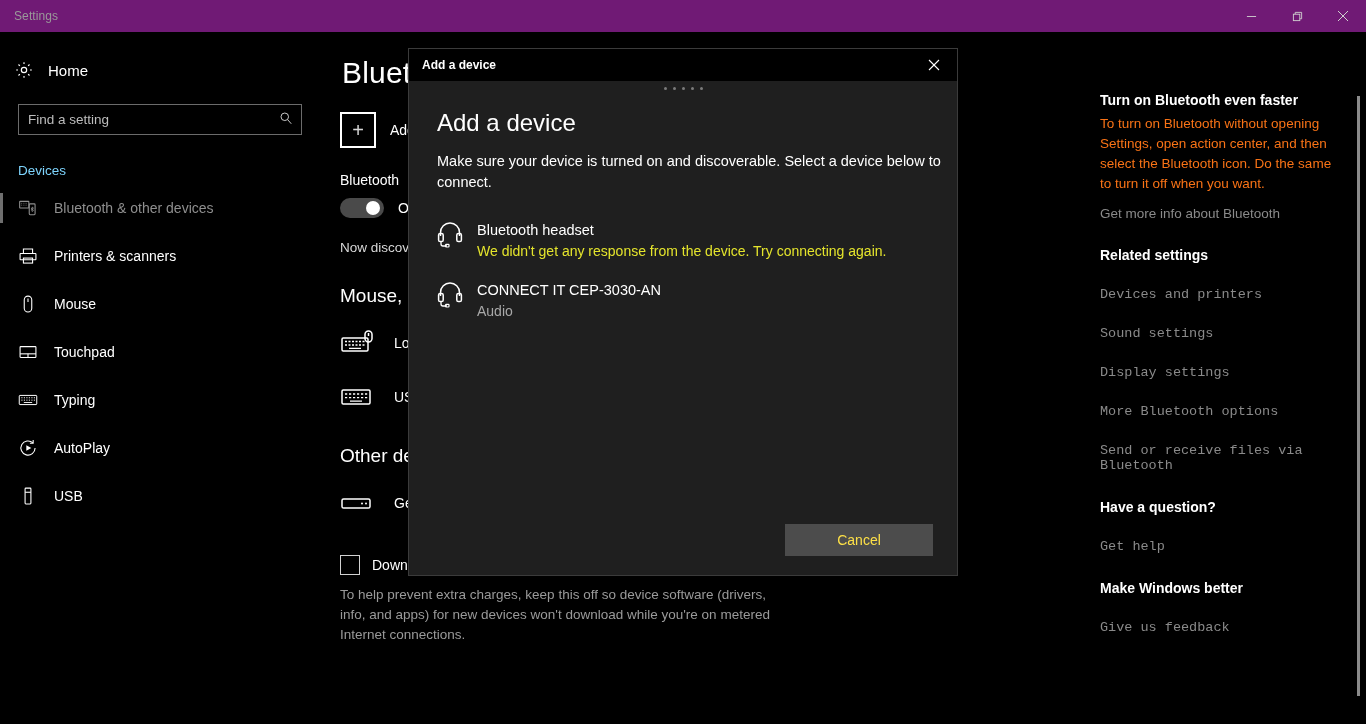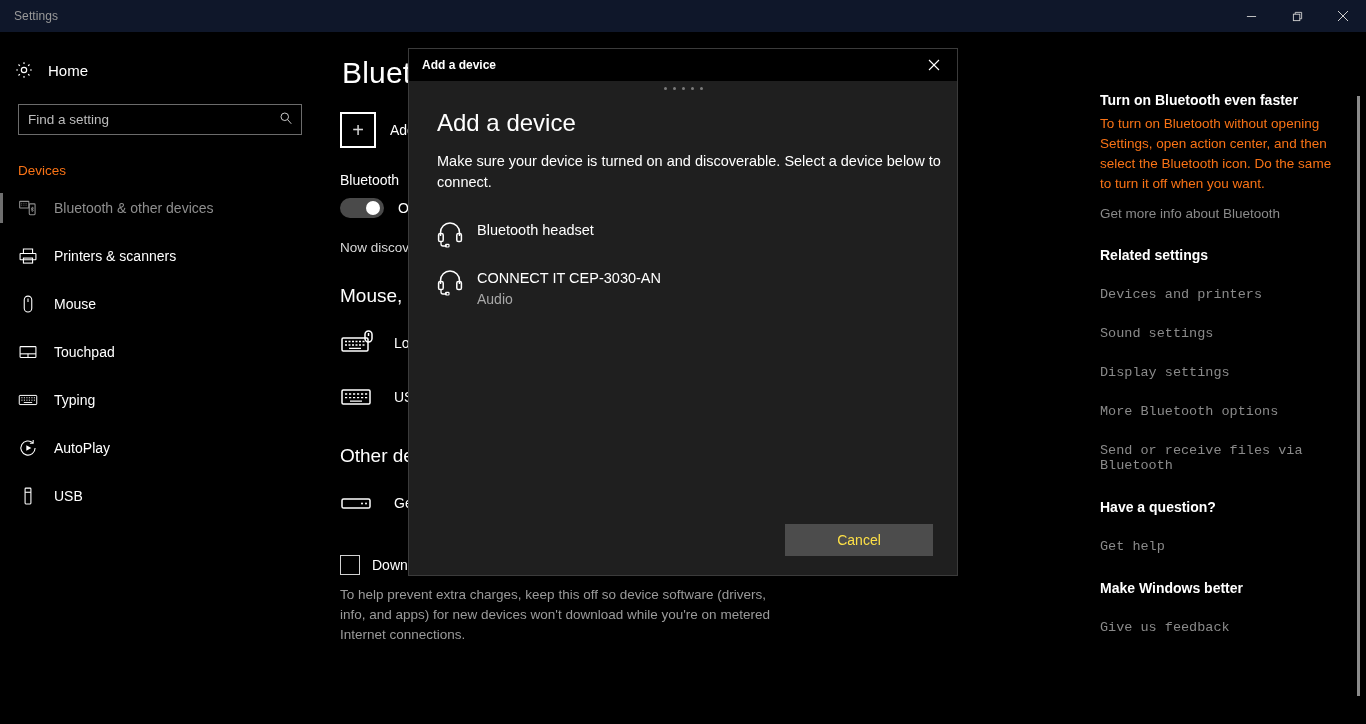--- a/index.html
+++ b/index.html
@@ -14,21 +14,21 @@
     position: relative;
     width: 1366px; height: 724px;
     background: #000000;
     color: #ffffff;
   }
 
   
   .titlebar {
     position: absolute; left: 0; top: 0;
     width: 1366px; height: 32px;
-    background: #0f172a;
+    background: #701a75;
     display: flex; align-items: center;
   }
   .titlebar .app-title {
     font-size: 12px; color: #9a9a9a;
     margin-left: 14px; letter-spacing: .1px;
   }
   .win-buttons {
     position: absolute; right: 0; top: 0;
     height: 32px; display: flex;
   }
@@ -70,21 +70,21 @@
     padding: 0 28px 0 9px;
   }
   .search-wrap input::placeholder { color: #bdbdbd; opacity: 1; }
   .search-wrap .s-ico {
     position: absolute; right: 8px; top: 50%;
     transform: translateY(-50%);
     color: #d0d0d0;
   }
 
   .nav-section-title {
-    font-size: 13.5px; color: #f97316;
+    font-size: 13.5px; color: #7dd3fc;
     padding: 0 0 0 18px; margin-top: 28px; margin-bottom: 6px;
   }
   .nav-item {
     position: relative;
     height: 48px; display: flex; align-items: center;
     gap: 16px; padding-left: 18px;
     font-size: 14px; color: #ffffff;
   }
   .nav-item .label { line-height: 1; }
   .nav-item.selected { color: #8e8e8e; }
@@ -444,20 +444,21 @@
             <svg viewBox="0 0 26 30" fill="none" stroke="currentColor" stroke-width="1.5">
               <path d="M3.5 17v-3.5a9.5 9.5 0 0 1 19 0V17"></path>
               <rect x="1.6" y="14.5" width="4.6" height="8" rx="1.6"></rect>
               <rect x="19.8" y="14.5" width="4.6" height="8" rx="1.6"></rect>
               <path d="M4 22.5v2.5a2 2 0 0 0 2 2h4" stroke-width="1.3"></path>
               <rect x="8.6" y="25.4" width="3.4" height="2.6" rx="0.7" stroke-width="1.2"></rect>
             </svg>
           </span>
           <span class="dev-text">
             <span class="dev-name" style="display:block">Bluetooth headset</span>
+            <span class="dev-status warn" style="display:block">We didn't get any response from the device. Try connecting again.</span>
           </span>
         </div>
 
         <div class="dev-item">
           <span class="h-ico">
             <svg viewBox="0 0 26 30" fill="none" stroke="currentColor" stroke-width="1.5">
               <path d="M3.5 17v-3.5a9.5 9.5 0 0 1 19 0V17"></path>
               <rect x="1.6" y="14.5" width="4.6" height="8" rx="1.6"></rect>
               <rect x="19.8" y="14.5" width="4.6" height="8" rx="1.6"></rect>
               <path d="M4 22.5v2.5a2 2 0 0 0 2 2h4" stroke-width="1.3"></path>

